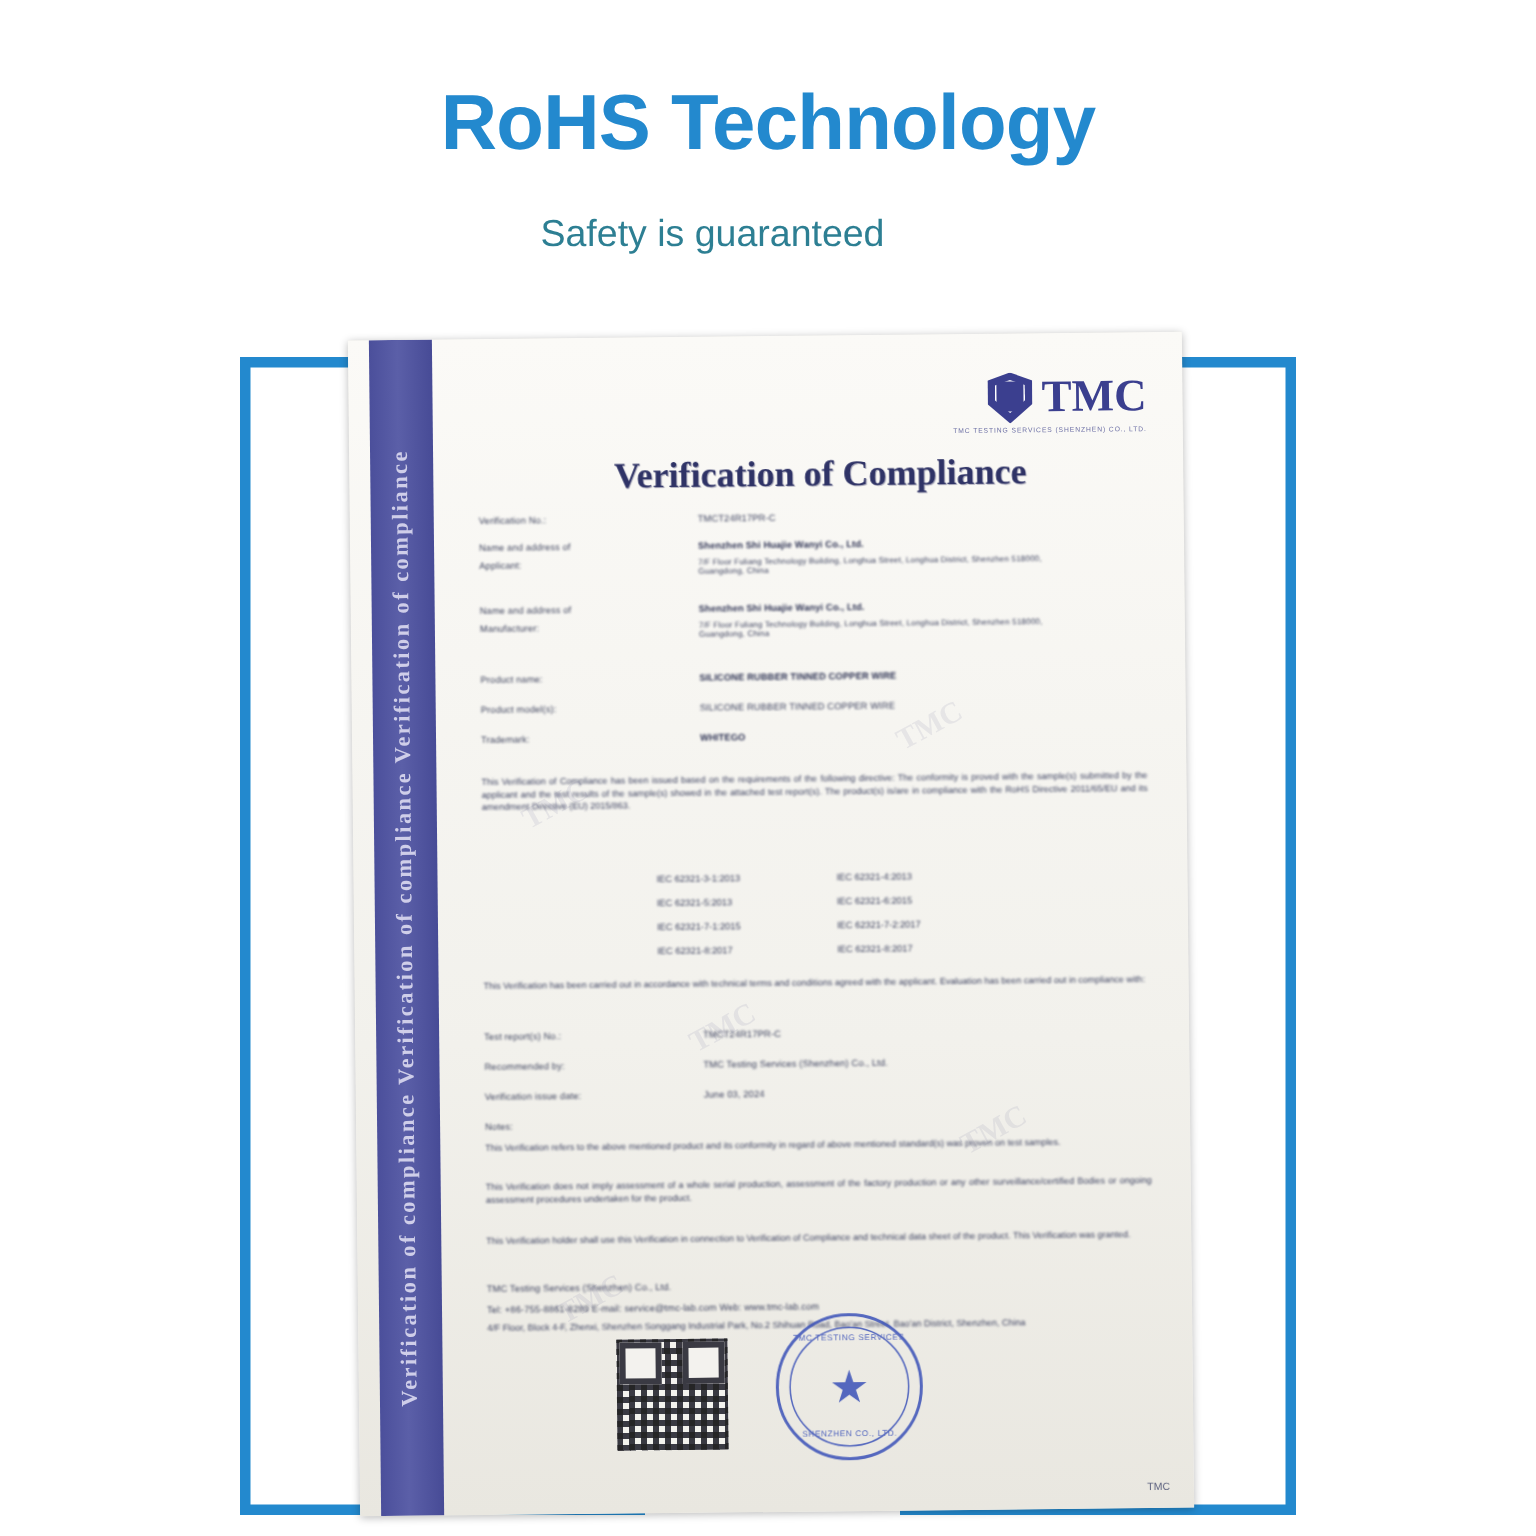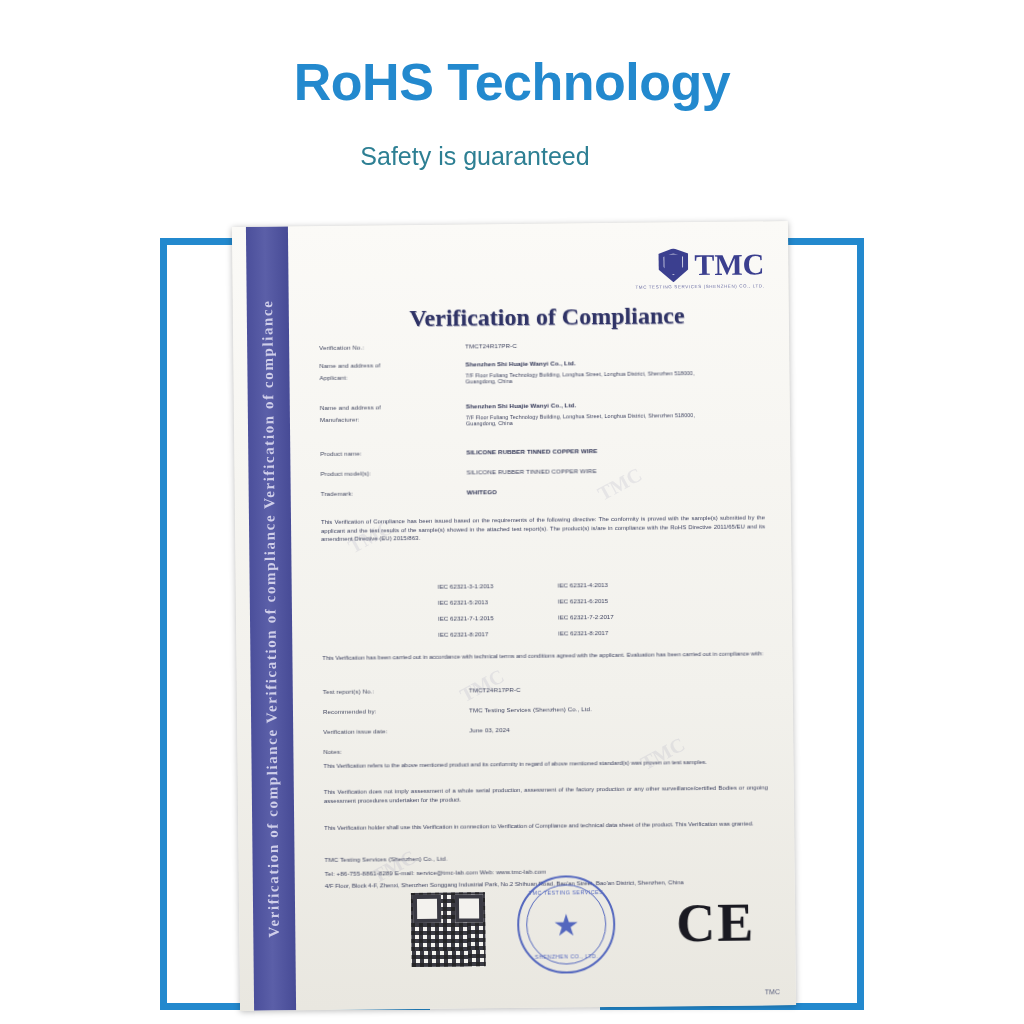--- a/index.html
+++ b/index.html
@@ -381,18 +381,17 @@
 
       <div class="qr"></div>
 
       <div class="stamp">
         <div class="stamp-inner"></div>
         <div class="stamp-top">TMC TESTING SERVICES</div>
         <div class="stamp-star">★</div>
         <div class="stamp-bottom">SHENZHEN CO., LTD.</div>
       </div>
 
-      <div class="ce">CE</div>
       <div class="cert-footer-mark">TMC</div>
 
     </div>
   </div>
 </div>
 
 </body></html>

